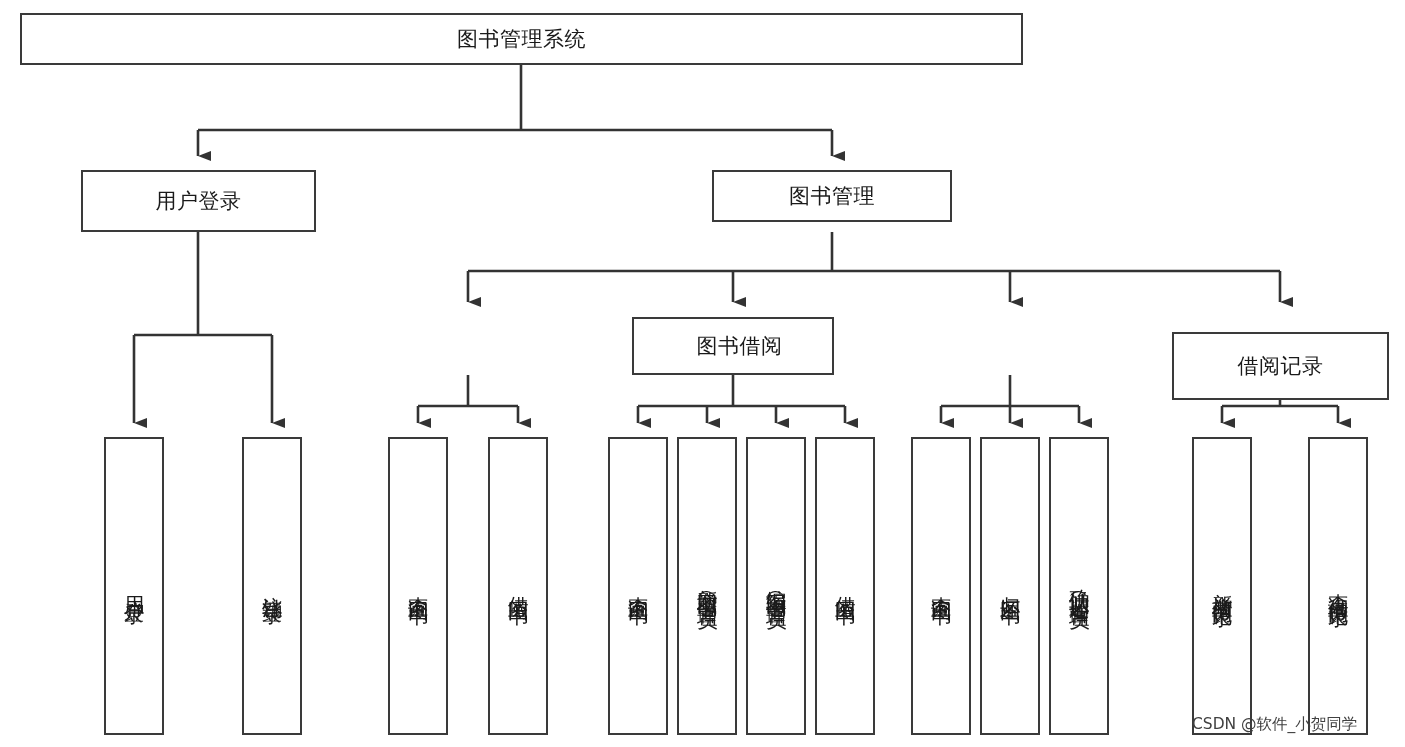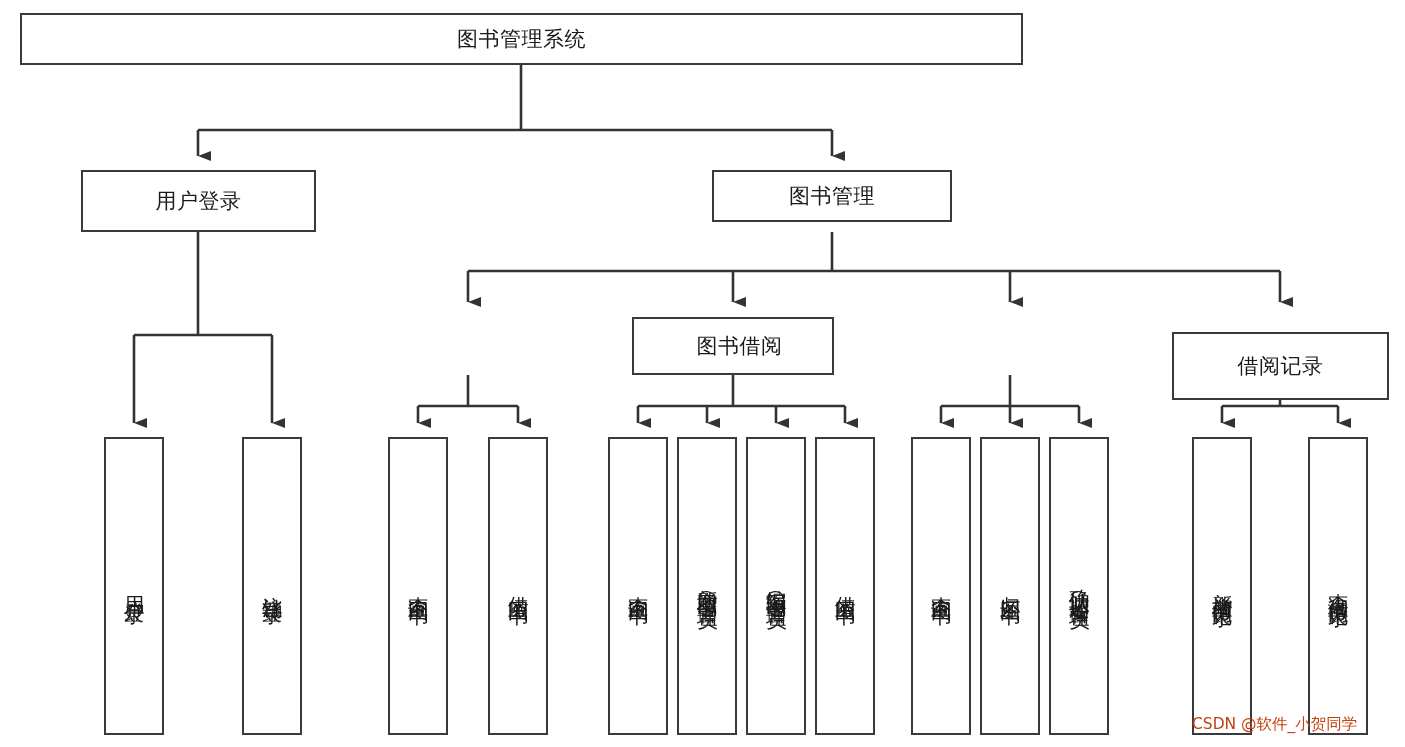--- a/index.html
+++ b/index.html
@@ -66,21 +66,21 @@
   }
   
   .node.root {
     border-width: 2.4px;
   }
   .watermark {
     position: absolute;
     left: 1192px;
     top: 714px;
     font-size: 15.5px;
-    color: #c2410c;
+    color: #404040;
     white-space: nowrap;
     font-family: "DejaVu Sans", "Liberation Sans", sans-serif;
   }
 </style>
 </head>
 <body>
 
 <div id="canvas">
 
   <svg id="wires" viewBox="0 0 1405 747" width="1405" height="747">

